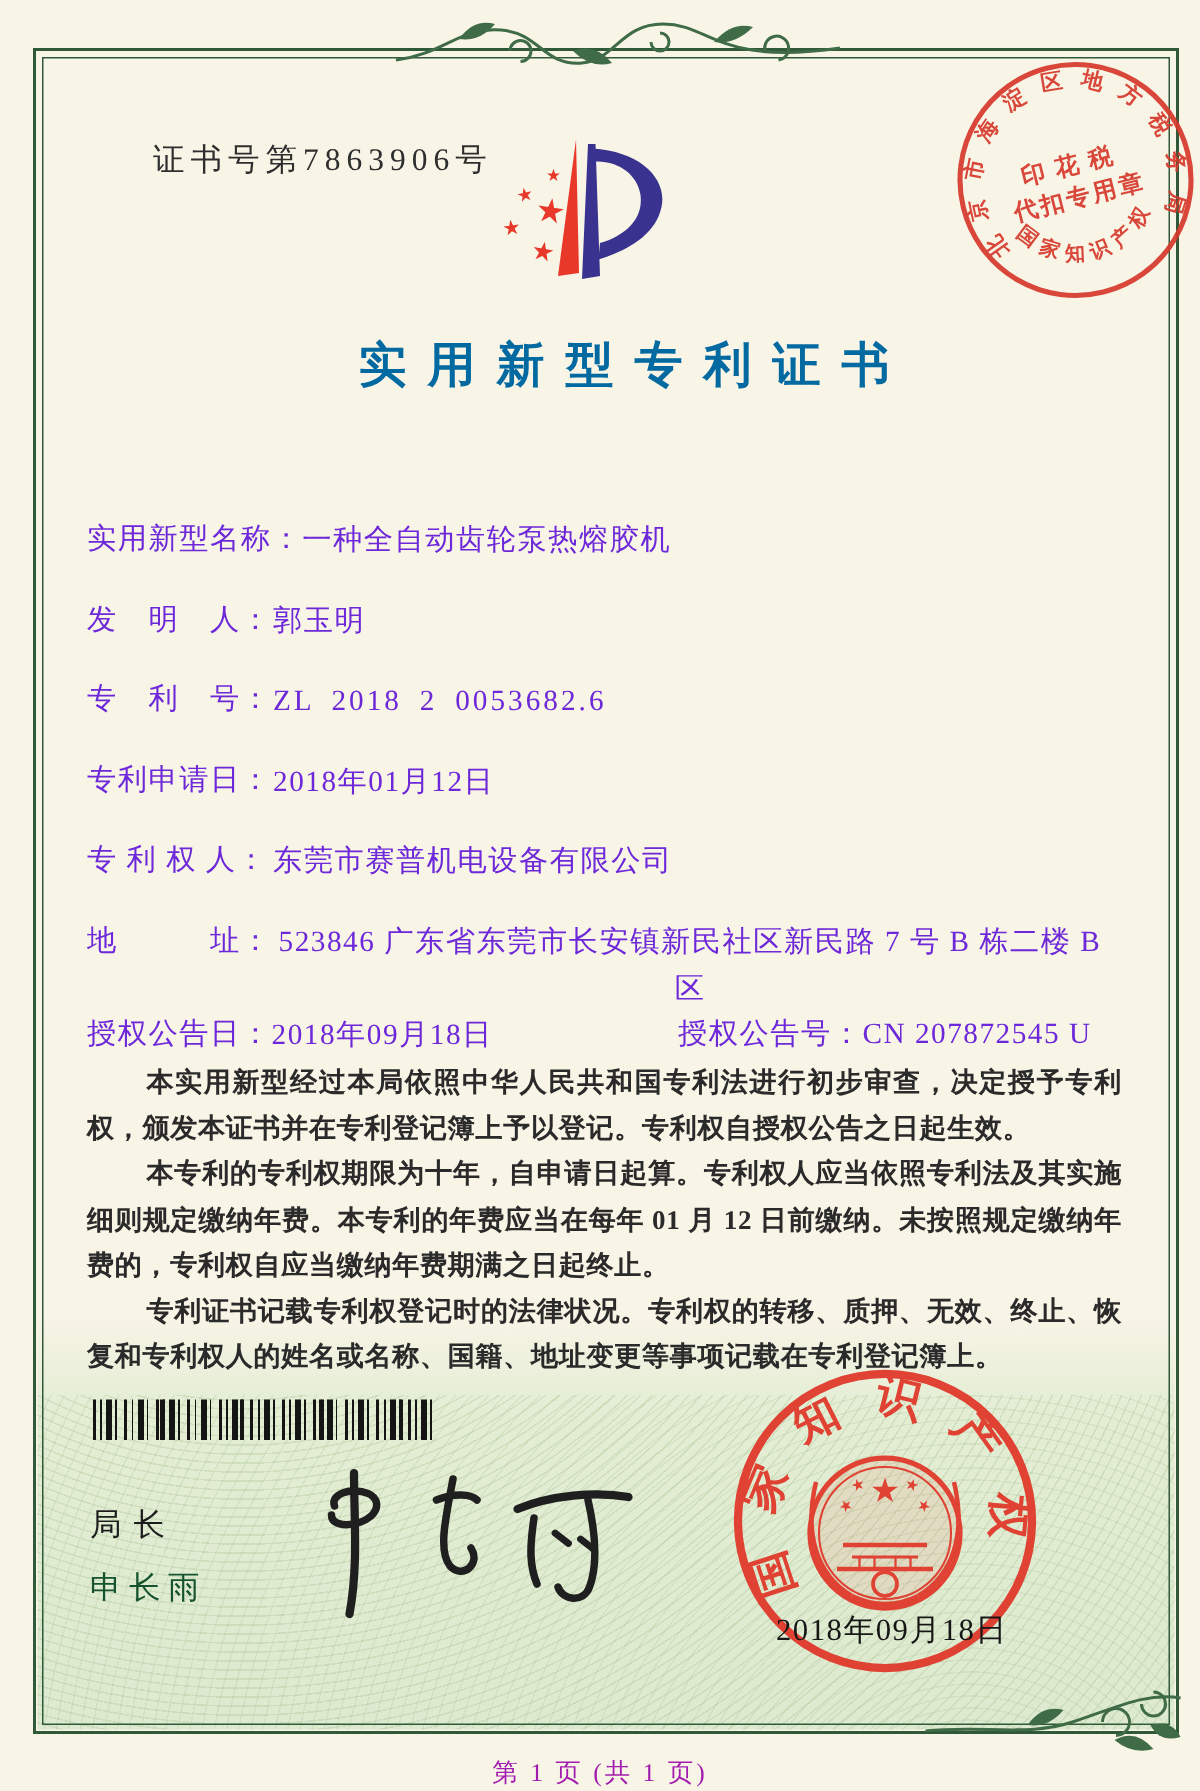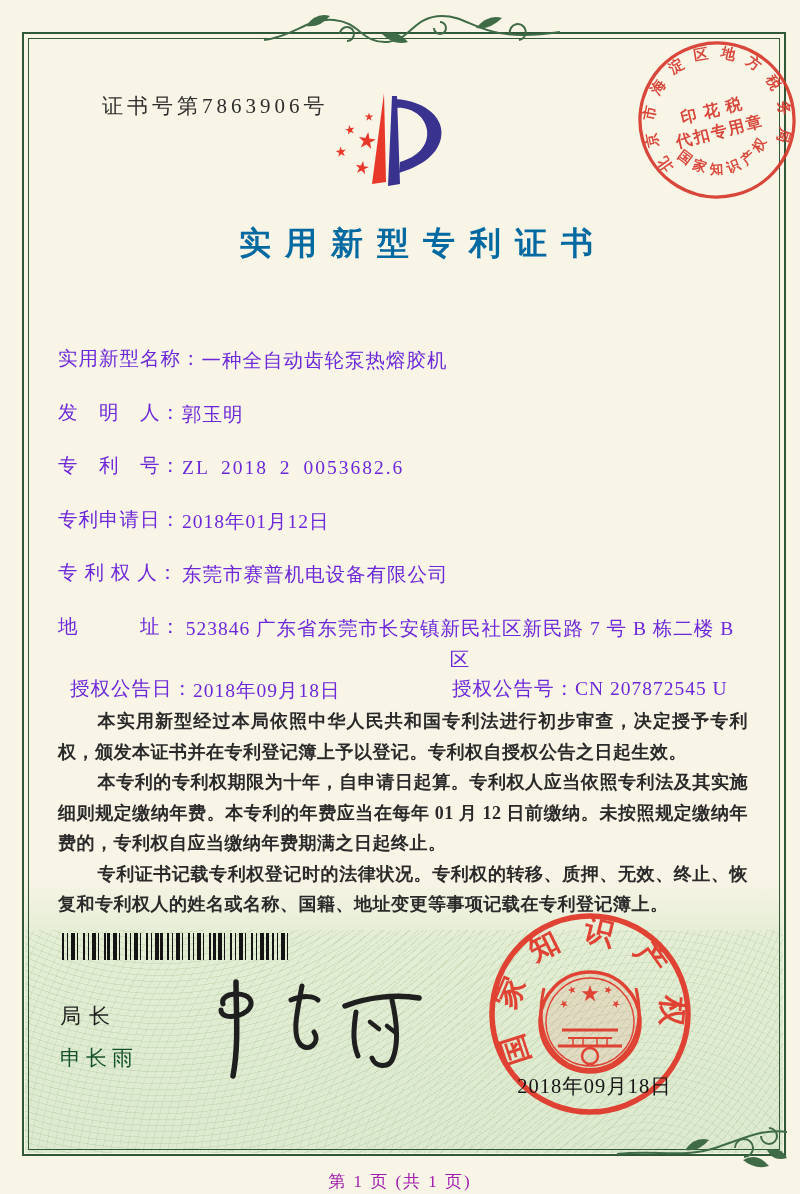--- a/index.html
+++ b/index.html
@@ -140,21 +140,21 @@
   <div class="field-row row-4">
     <span class="f-label">专利申请日：</span><span class="f-value">2018年01月12日</span>
   </div>
   <div class="field-row row-5">
     <span class="f-label">专 利 权 人：</span><span class="f-value">东莞市赛普机电设备有限公司</span>
   </div>
   <div class="field-row row-6">
     <span class="f-label">地　　　址：</span><span class="f-value" style="max-width:556px;text-align:center;">523846 广东省东莞市长安镇新民社区新民路 7 号 B 栋二楼 B 区</span>
   </div>
   <div class="field-row row-7">
-    <span class="f-label" style="min-width:0;margin-left:12px;">授权公告日：</span><span class="f-value">2018年09月18日</span>
+    <span class="f-label" style="min-width:0;">授权公告日：</span><span class="f-value">2018年09月18日</span>
     <span class="grant-right"><span>授权公告号：</span><span>CN 207872545 U</span></span>
   </div>
 
   <div class="paragraphs">
     <p>本实用新型经过本局依照中华人民共和国专利法进行初步审查，决定授予专利权，颁发本证书并在专利登记簿上予以登记。专利权自授权公告之日起生效。</p>
     <p>本专利的专利权期限为十年，自申请日起算。专利权人应当依照专利法及其实施细则规定缴纳年费。本专利的年费应当在每年 01 月 12 日前缴纳。未按照规定缴纳年费的，专利权自应当缴纳年费期满之日起终止。</p>
     <p>专利证书记载专利权登记时的法律状况。专利权的转移、质押、无效、终止、恢复和专利权人的姓名或名称、国籍、地址变更等事项记载在专利登记簿上。</p>
   </div>
 
   <div class="barcode"></div>

